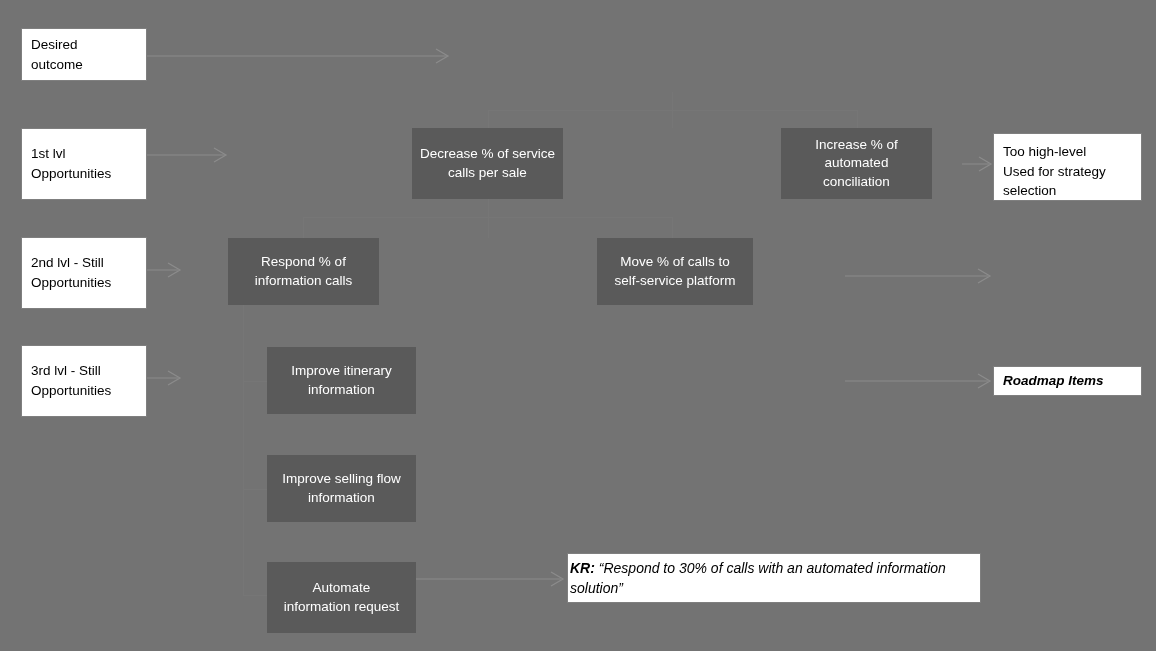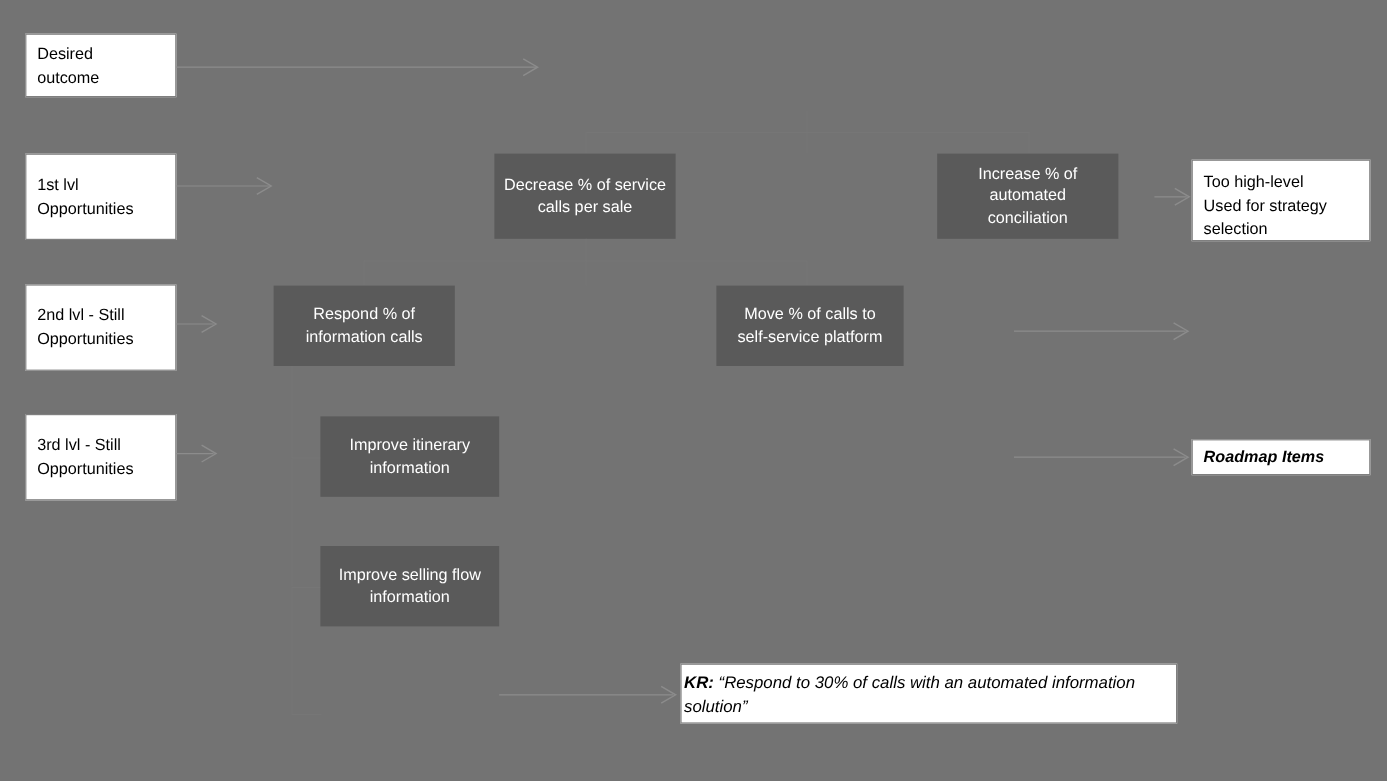--- a/index.html
+++ b/index.html
@@ -146,20 +146,22 @@
   <div class="hline thick" style="left:243px;top:381px;width:25px;"></div>
   <div class="hline thick" style="left:243px;top:489px;width:25px;"></div>
   <div class="hline thick" style="left:243px;top:595px;width:25px;"></div>
 
   <div class="node lvl3" style="left:267px;top:347px;width:149px;height:67px;">Improve itinerary
 information</div>
 
   <div class="node lvl3" style="left:267px;top:455px;width:149px;height:67px;">Improve selling flow
 information</div>
 
+  <div class="node lvl3" style="left:267px;top:562px;width:149px;height:71px;">Automate
+information request</div>
 
   <svg class="arrow-svg" style="left:845px;top:370px;width:150px;height:22px;" viewBox="0 0 150 22">
     <line x1="0" y1="11" x2="143" y2="11"></line>
     <polyline points="133,4 145,11 133,18"></polyline>
   </svg>
 
   <div class="label-box bi" style="left:993px;top:366px;width:149px;height:30px;">Roadmap Items</div>
 
   <svg class="arrow-svg" style="left:416px;top:568px;width:152px;height:22px;" viewBox="0 0 152 22">
     <line x1="0" y1="11" x2="145" y2="11"></line>

